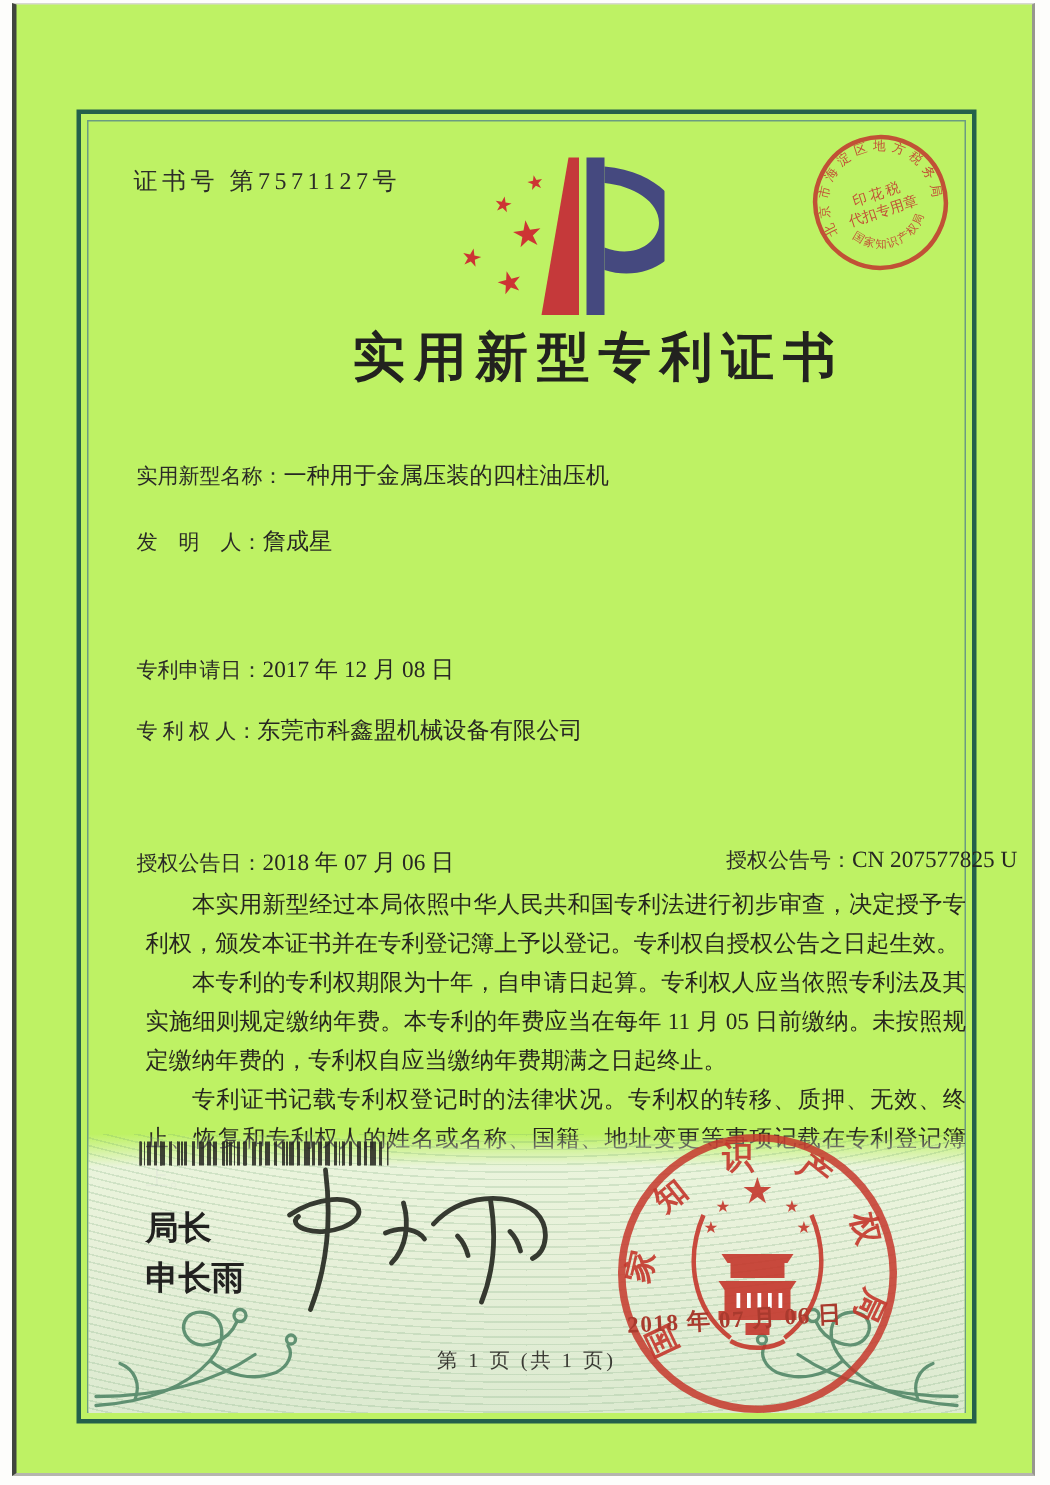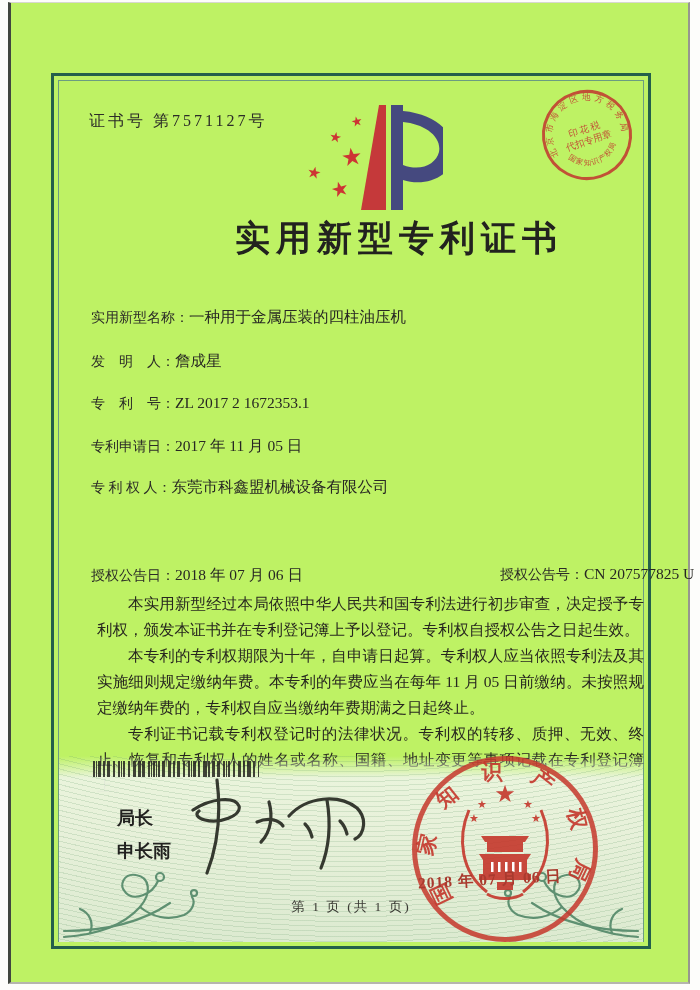--- a/index.html
+++ b/index.html
@@ -41,21 +41,21 @@
     position:absolute; left:528px; top:84px; width:96px; height:96px;
     transform:rotate(-18deg); opacity:.88;
   }
   
   .frow { position:absolute; left:80px; color:#272723; white-space:nowrap; }
   .flabel { font-size:14px; color:#2b2b27; }
   .fval  { font-size:15.5px;text-align:center; }
   .frow-addr { white-space:normal; }
   .frow-addr .flabel { display:inline-block; vertical-align:top; padding-top:1px; }
   .frow-addr .fval { display:inline-block; width:402px; line-height:26px; vertical-align:top; }
-  .grant-right { position:absolute; left:409px; top:0; }
+  .grant-right { position:absolute; left:393px; top:0; }
   
   .paras {
     position:absolute; left:86px; top:588px; width:547px;
     font-size:15.5px; line-height:26px; text-align:justify; color:#27271f;
   }
   .paras p { text-indent:2em; }
   
   .panel {
     position:absolute; left:48px; top:753px; width:584px; height:186px;
     background-image:
@@ -71,21 +71,21 @@
     position:absolute; left:34px; top:5px; width:166px; height:16px;
     background:
       repeating-linear-gradient(90deg,#23231f 0 2px,transparent 2px 5px),
       repeating-linear-gradient(90deg,#23231f 0 1px,transparent 1px 7px),
       repeating-linear-gradient(90deg,transparent 0 3px,#23231f 3px 4px,transparent 4px 11px);
     opacity:.85;
   }
   .signer {
     position:absolute; left:38px; top:46px;
     font-family:"Liberation Sans","DejaVu Sans",sans-serif;
-    font-weight:700; font-size:18px; color:#222220; line-height:33px;margin-left:20px;
+    font-weight:700; font-size:22px; color:#222220; line-height:33px;
   }
   .signature { position:absolute; left:118px; top:20px; }
   
   .seal { position:absolute; left:353px; top:0px; width:186px; height:186px; }
   .seal-ring {
     position:absolute; inset:0; border:5px solid rgba(197,55,44,.85);
     border-radius:50%;
   }
   .seal-date {
     position:absolute; left:6px; top:113px; width:170px;
@@ -141,25 +141,22 @@
   </div>
 
   <h1 class="title">实用新型专利证书</h1>
 
   <div class="frow" style="top:304px">
     <span class="flabel">实用新型名称：</span><span class="fval">一种用于金属压装的四柱油压机</span>
   </div>
   <div class="frow" style="top:348px">
     <span class="flabel">发　明　人：</span><span class="fval">詹成星</span>
   </div>
-  <div class="frow" style="top:391px">
-    <span class="flabel">专　利　号：</span><span class="fval">ZL 2017 2 1672353.1</span>
-  </div>
   <div class="frow" style="top:433px">
-    <span class="flabel">专利申请日：</span><span class="fval">2017 年 11 月 05 日</span>
+    <span class="flabel">专利申请日：</span><span class="fval">2017 年 12 月 08 日</span>
   </div>
   <div class="frow" style="top:474px">
     <span class="flabel">专 利 权 人：</span><span class="fval">东莞市科鑫盟机械设备有限公司</span>
   </div>
   <div class="frow" style="top:562px;right:62px">
     <span class="flabel">授权公告日：</span><span class="fval">2018 年 07 月 06 日</span>
     <span class="grant-right">
       <span class="flabel">授权公告号：</span><span class="fval">CN 207577825 U</span>
     </span>
   </div>

